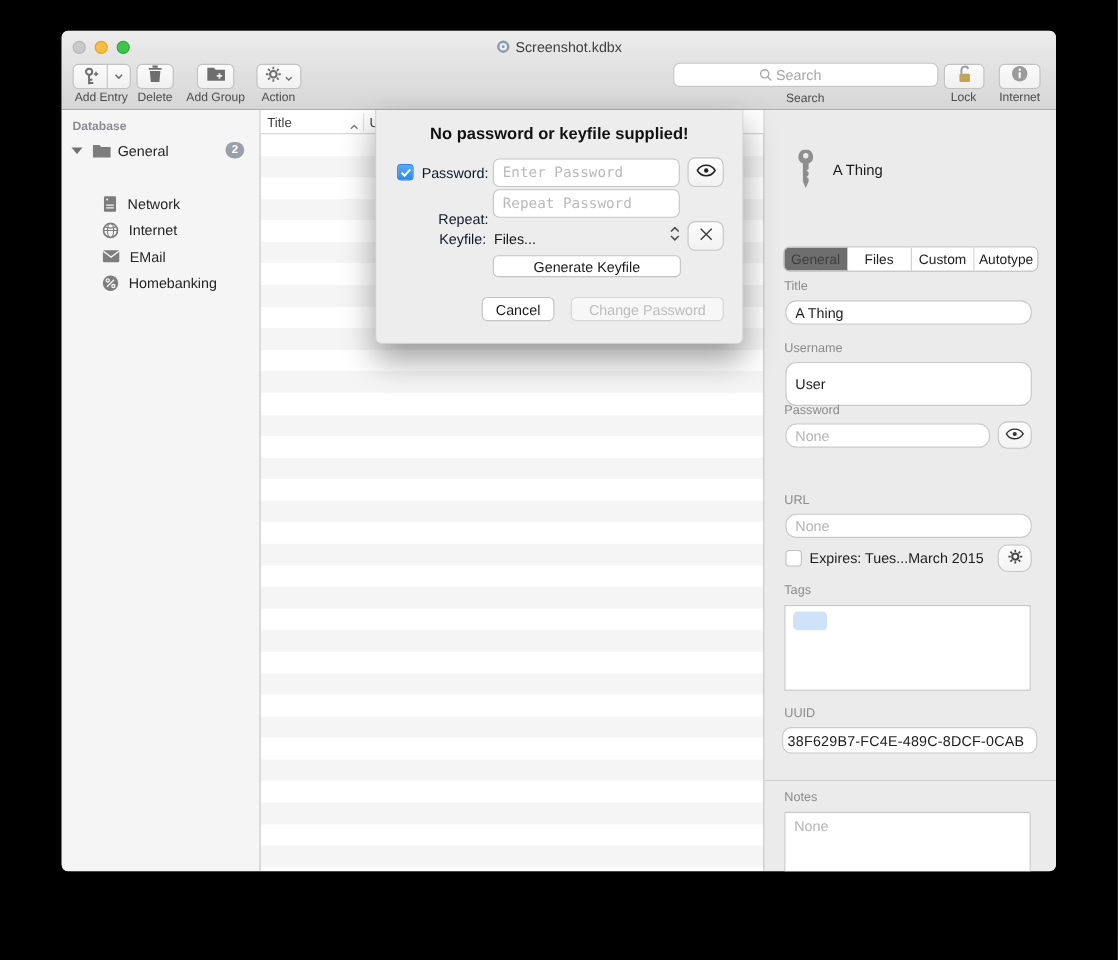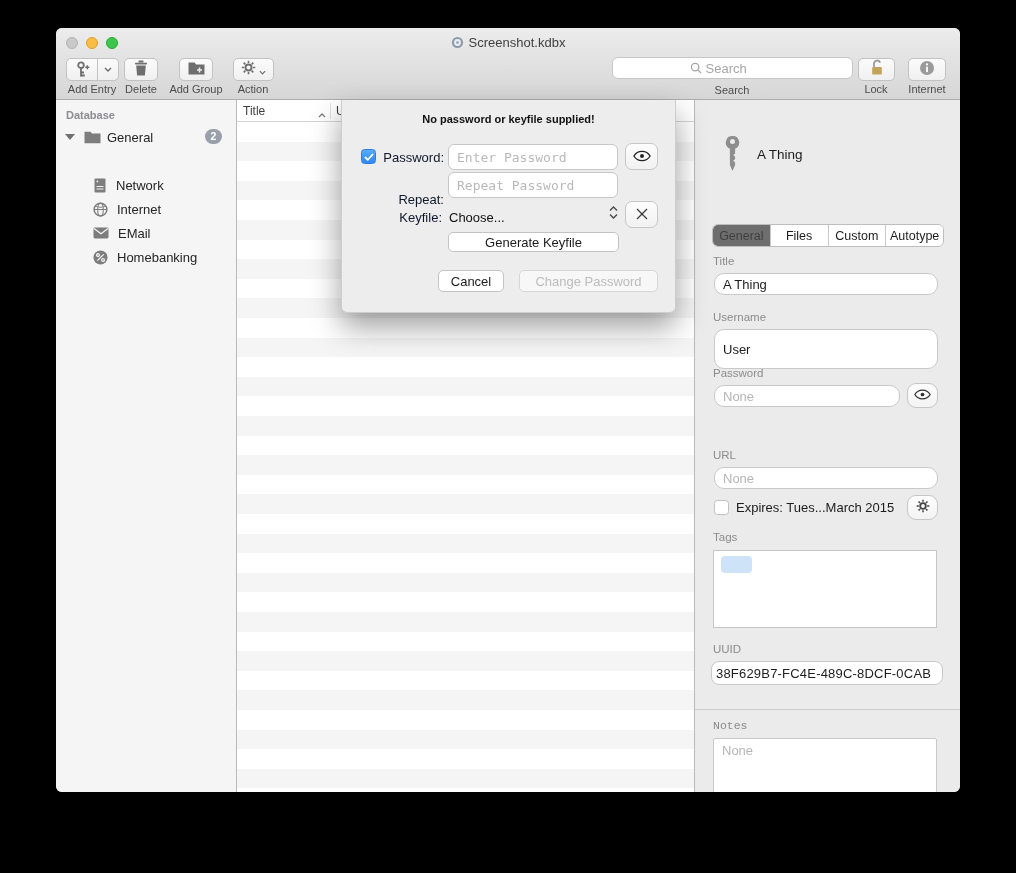--- a/index.html
+++ b/index.html
@@ -50,21 +50,21 @@
   .seg:last-child { border-right:none; }
   .seg.sel { background:#6e6e6e; color:#3f3f3f; }
   .cb { width:15px; height:15px; border-radius:3.5px; border:1px solid #c0c0c0; background:#fff; display:inline-flex; align-items:center; justify-content:center; }
   .cb.checked { background:linear-gradient(#58acf8,#2f87f4); border-color:#2d7de2; }
   .tagbox { position:absolute; left:18px; top:450px; width:224px; height:78px; background:#fff; border:1px solid #c6c6c6; }
   .tagtoken { position:absolute; left:7px; top:5px; width:31px; height:17px; background:#cfe3f8; border-radius:4px; }
   .hr { position:absolute; left:0; width:100%; height:1px; background:#cfcfcf; }
 
   
   .sheet { position:absolute; left:285px; top:72px; width:335px; height:213px; background:#ededed; border:1px solid #cdcdcd; border-top:none; border-radius:0 0 6px 6px; box-shadow:0 14px 30px rgba(0,0,0,.38); z-index:20; }
-  .sheet-msg { position:absolute; top:13px; left:0; width:100%; text-align:center; font-size:11px; font-weight:600; color:#111; }
+  .sheet-msg { position:absolute; top:13px; left:0; width:100%; text-align:center; font-size:15px; font-weight:600; color:#111; }
   .d-label { position:absolute; font-size:13px; color:#0f172a; text-align:right; }
   .d-field { position:absolute; left:106px; width:170px; height:26px; background:#fff; border:1px solid #c6c6c6; border-radius:6px; padding:0 8px; font-size:13px; outline:none; font-family:"DejaVu Sans Mono", monospace; color:#1d1d1d; }
   .d-field::placeholder { color:#b9b9b9; font-family:"DejaVu Sans Mono", monospace; }
   .sq-btn { position:absolute; left:283px; width:33px; height:27px; background:linear-gradient(#fdfdfd,#f1f1f1); border:1px solid #c6c6c6; border-radius:7px; display:flex; align-items:center; justify-content:center; color:#3c3c3c; }
   .push-btn { position:absolute; height:22px; background:#fff; border:1px solid #c3c3c3; border-radius:5px; font-size:13px; color:#1a1a1a; display:flex; align-items:center; justify-content:center; }
   .push-btn.disabled { color:#bcbcbc; background:#f7f7f7; border-color:#d6d6d6; }
   .stepper { position:absolute; left:267px; top:54%; display:flex; flex-direction:column; gap:1px; color:#4a4a4a; }
 </style>
 </head>
 <body>
@@ -328,21 +328,21 @@
 
     <span class="ins-label" style="top:431px;">Tags</span>
     <div class="tagbox">
       <span class="tagtoken"></span>
     </div>
 
     <span class="ins-label" style="top:543px;">UUID</span>
     <input class="field" style="left: 16px; top: 561px; width: 232px; height: 24px; border-radius: 8px; padding: 0px 4px; font-size: 13px; letter-spacing: 0.2px;" value="38F629B7-FC4E-489C-8DCF-0CAB">
 
     <div class="hr" style="top:609px;"></div>
-    <span class="ins-label" style="top:619px;font-family:Liberation Mono, monospace;">Notes</span>
+    <span class="ins-label" style="top:619px;">Notes</span>
     <textarea class="field" style="left: 18px; top: 638px; width: 224px; height: 90px; border-radius: 2px; resize: none; padding: 4px 8px;" placeholder="None"></textarea>
 
   </div>
 
   <div class="sheet">
     <div class="sheet-msg">No password or keyfile supplied!</div>
 
     <span class="cb checked" style="position:absolute; left:19px; top:49px;">
       <svg width="10" height="8" viewBox="0 0 10 8">
           <path d="M1 4l2.8 2.8L9 1" fill="none" stroke="#fff" stroke-width="1.8"></path>
@@ -356,21 +356,21 @@
             <path d="M1 6c2-3.4 5.3-5.2 9-5.2S17 2.6 19 6c-2 3.4-5.3 5.2-9 5.2S3 9.4 1 6z" fill="none" stroke="#222" stroke-width="1.5"></path>
             <circle cx="10" cy="6" r="2.2" fill="#222"></circle>
           </svg>
       </span>
     </div>
 
     <span class="d-label" style="left:38px; top:92px; width:64px;">Repeat:</span>
     <input class="d-field" style="top: 72px;" placeholder="Repeat Password">
 
     <span class="d-label" style="left:38px; top:110px; width:62px;">Keyfile:</span>
-    <span style="position:absolute; left:107px; top:110px; font-size:13px; color:#111;">Choose...</span>
+    <span style="position:absolute; left:107px; top:110px; font-size:13px; color:#111;">Files...</span>
     <span class="stepper" style="top:106px;">
       <svg width="9" height="6" viewBox="0 0 9 6">
           <path d="M1 4.5L4.5 1 8 4.5" fill="none" stroke="#4a4a4a" stroke-width="1.4"></path>
         </svg>
       <svg width="9" height="6" viewBox="0 0 9 6">
           <path d="M1 1.5L4.5 5 8 1.5" fill="none" stroke="#4a4a4a" stroke-width="1.4"></path>
         </svg>
     </span>
     <div class="sq-btn" style="top:101px;">
       <span>

